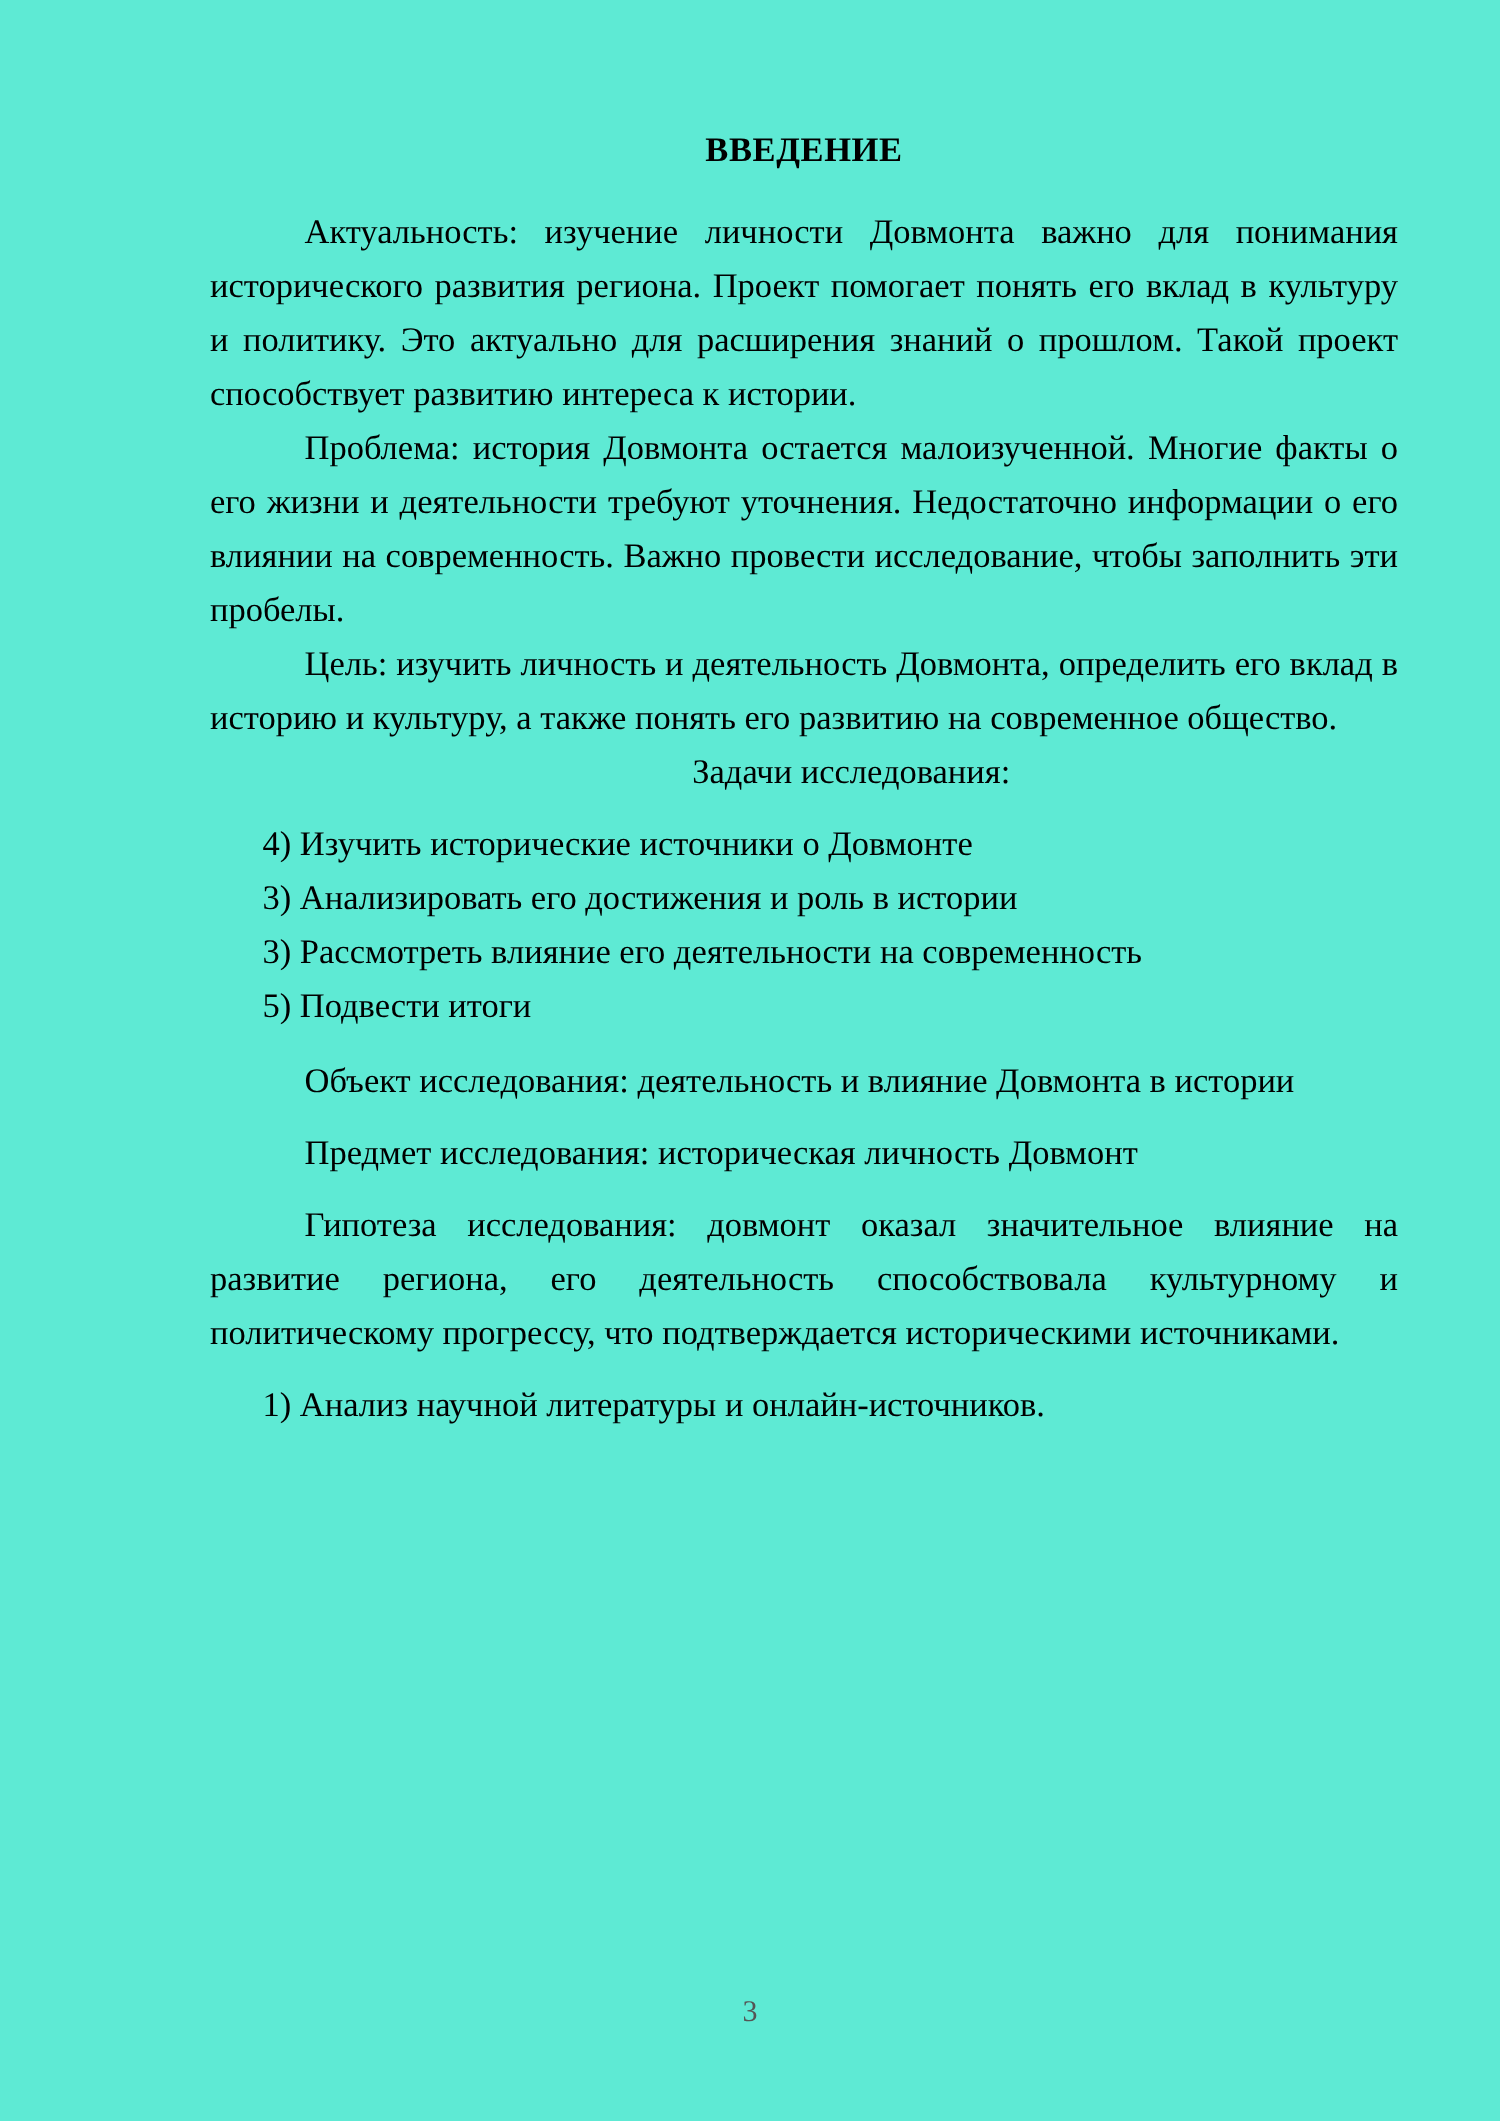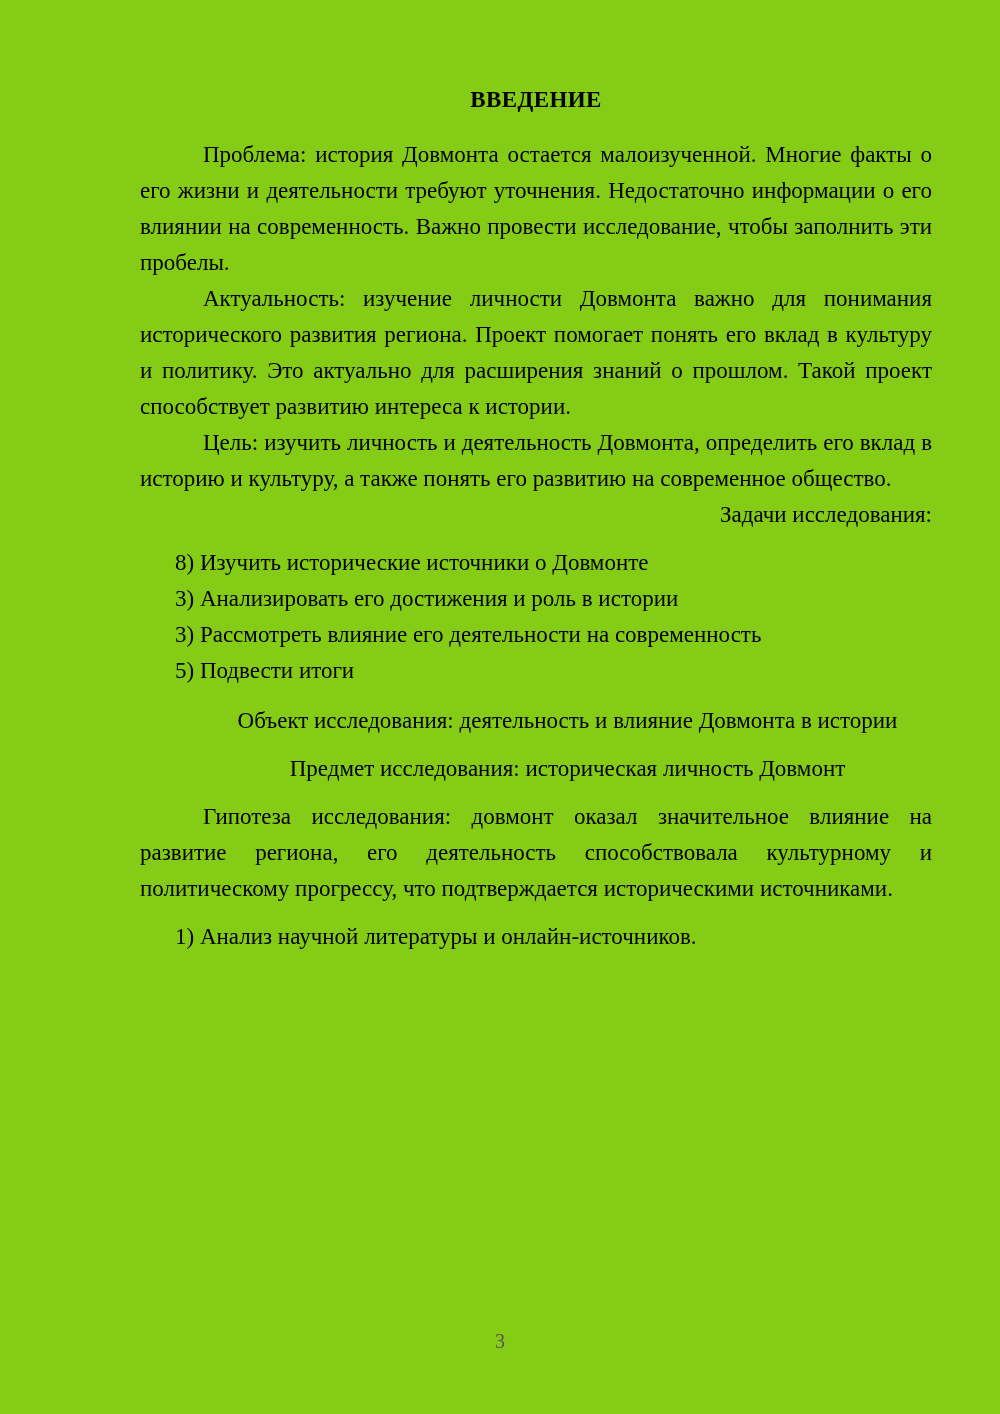--- a/index.html
+++ b/index.html
@@ -10,21 +10,21 @@
   }
   body {
     font-family: "Liberation Serif", "DejaVu Serif", serif;
     color: #000000;
   }
   .page {
     position: relative;
     width: 1000px;
     height: 1414px;
     margin: 0 auto;
-    background: #84cc16;
+    background: #5eead4;
     box-sizing: border-box;
     overflow: hidden;
   }
   .content {
     position: absolute;
     left: 140px;
     top: 86px;
     width: 792px;
   }
   .doc-title {
@@ -45,28 +45,28 @@
     hyphens: none;
   }
   
   .para + .para {
     margin-top: 0px;
   }
   .label-line {
     font-size: 23px;
     line-height: 36px;
     text-indent: 63px;
-    text-align: right;
+    text-align: center;
     margin: 0;
   }
   .indent-line {
     font-size: 23px;
     line-height: 36px;
     text-indent: 63px;
-    text-align: center;
+    text-align: left;
     margin: 0;
   }
   .list {
     list-style: none;
     margin: 0;
     padding: 0;
   }
   .list-item {
     font-size: 23px;
     line-height: 36px;
@@ -89,32 +89,32 @@
   }
 </style>
 </head>
 <body>
 
 <div class="page">
   <div class="content">
 
     <h1 class="doc-title">ВВЕДЕНИЕ</h1>
 
+    <p class="para">Актуальность: изучение личности Довмонта важно для понимания исторического развития региона. Проект помогает понять его вклад в культуру и политику. Это актуально для расширения знаний о прошлом. Такой проект способствует развитию интереса к истории.</p>
+
     <p class="para">Проблема: история Довмонта остается малоизученной. Многие факты о его жизни и деятельности требуют уточнения. Недостаточно информации о его влиянии на современность. Важно провести исследование, чтобы заполнить эти пробелы.</p>
-
-    <p class="para">Актуальность: изучение личности Довмонта важно для понимания исторического развития региона. Проект помогает понять его вклад в культуру и политику. Это актуально для расширения знаний о прошлом. Такой проект способствует развитию интереса к истории.</p>
 
     <p class="para">Цель: изучить личность и деятельность Довмонта, определить его вклад в историю и культуру, а также понять его развитию на современное общество.</p>
 
     <p class="label-line">Задачи исследования:</p>
 
     <div class="gap-sm"></div>
 
     <ul class="list">
-      <li class="list-item">8) Изучить исторические источники о Довмонте</li>
+      <li class="list-item">4) Изучить исторические источники о Довмонте</li>
       <li class="list-item">3) Анализировать его достижения и роль в истории</li>
       <li class="list-item">3) Рассмотреть влияние его деятельности на современность</li>
       <li class="list-item">5) Подвести итоги</li>
     </ul>
 
     <div class="gap-md"></div>
 
     <p class="indent-line">Объект исследования: деятельность и влияние Довмонта в истории</p>
 
     <div class="gap-sm"></div>

